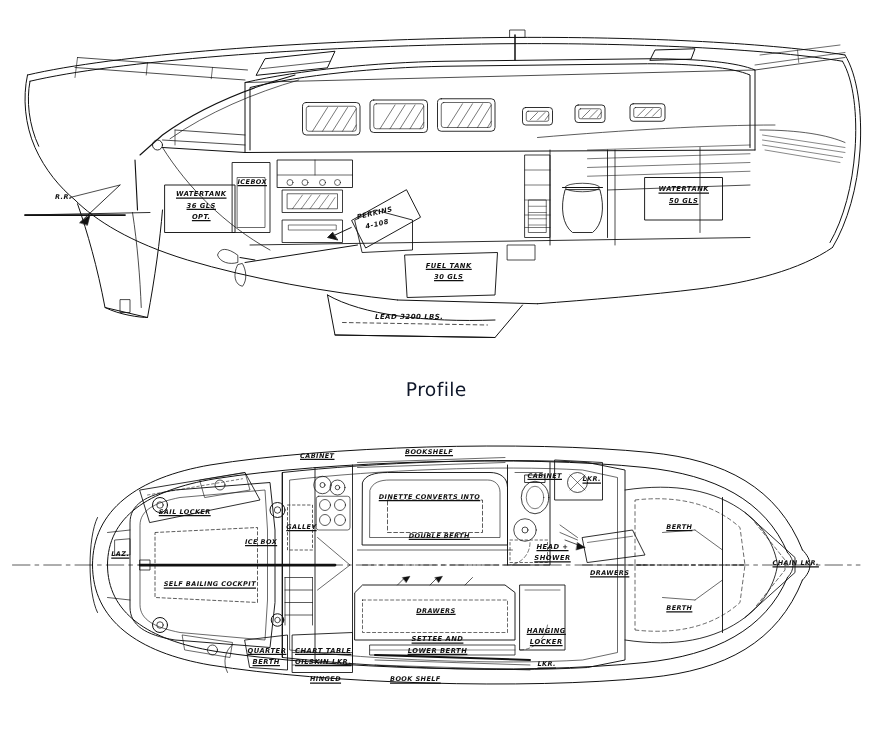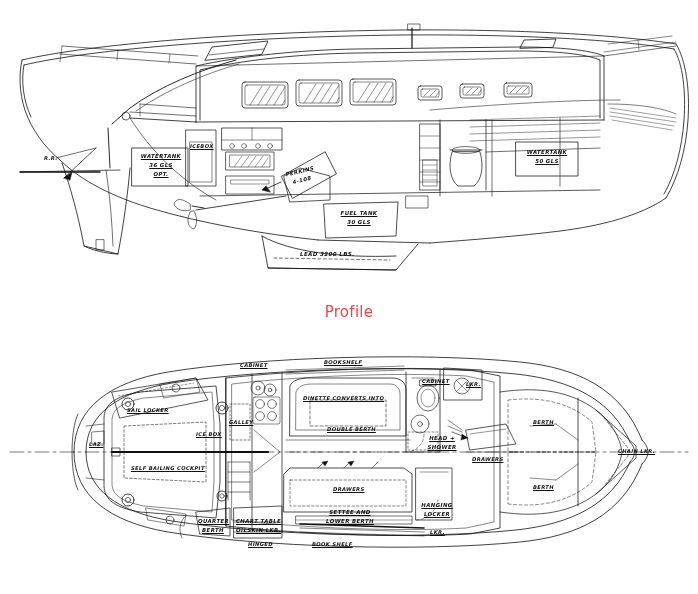--- a/index.html
+++ b/index.html
@@ -34,21 +34,21 @@
   }
   .caption {
     position: absolute;
     left: 0;
     top: 303px;
     width: 698px;
     text-align: center;
     font-family: "DejaVu Sans", sans-serif;
     font-size: 15px;
     letter-spacing: 0.3px;
-    color: #ef4444;
+    color: #0f172a;
   }
   
   .lbl {
     position: absolute;
     font-family: "DejaVu Sans", sans-serif;
     font-weight: 700;
     font-style: italic;
     font-size: 5.2px;
     letter-spacing: 0.35px;
     line-height: 1.5;

